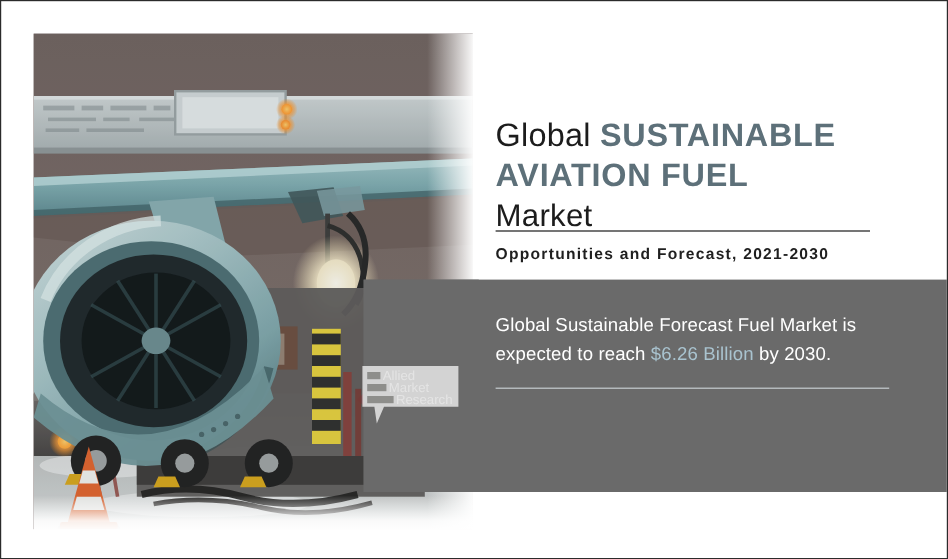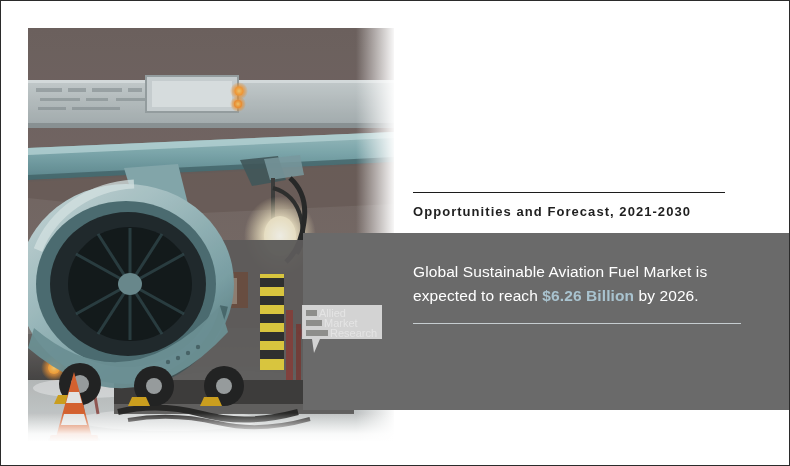--- a/index.html
+++ b/index.html
@@ -106,21 +106,21 @@
 
   .panel-stat{
     position:absolute;
     left:412px;top:259px;
     width:340px;
     font-size:15.5px;
     line-height:24px;
     color:#ffffff;
     letter-spacing:.1px;
   }
-  .hl{color:#a9c3cf;font-weight:700;}
+  .hl{color:#a9c3cf;font-weight:400;}
 
   .rule-mid{
     position:absolute;
     left:412px;top:322px;
     width:328px;height:1px;
     background:#c6cdd0;
   }
 
   .panel-cagr{
     position:absolute;
@@ -343,29 +343,34 @@
         <rect x="22" y="407" width="48" height="7" rx="2" fill="#cf5a26"></rect>
       </g>
 
       <rect x="0" y="0" width="366" height="413" fill="#4b5b63" opacity=".10"></rect>
     </svg>
   </div>
 
   <div class="photo-fade"></div>
   <div class="photo-fade-bottom"></div>
 
+  <div class="headline">
+    <div class="line"><span>Global </span><span class="accent">SUSTAINABLE</span></div>
+    <div class="line"><span class="accent">AVIATION FUEL</span></div>
+    <div class="line l3">Market</div>
+  </div>
 
   <div class="rule-top"></div>
 
   <div class="subtitle">Opportunities and Forecast, 2021-2030</div>
 
   <div class="panel"></div>
   <div class="panel-soft"></div>
 
-  <div class="panel-stat"><span>Global Sustainable Aviation Fuel Market is expected to reach </span><span class="hl">$6.26 Billion</span><span> by 2026.</span></div>
+  <div class="panel-stat"><span>Global Sustainable Forecast Fuel Market is expected to reach </span><span class="hl">$6.26 Billion</span><span> by 2030.</span></div>
 
   <div class="rule-mid"></div>
 
 
   <div class="watermark">
     <svg viewBox="0 0 84 52" xmlns="http://www.w3.org/2000/svg" aria-hidden="true">
       <path d="M2 2 L82 2 L82 36 L20 36 L14 50 L12 36 L2 36 Z" fill="#ffffff" opacity=".86"></path>
       <g fill="#8d8d8a" opacity=".9">
         <rect x="6" y="7" width="11" height="6"></rect>
         <rect x="6" y="17" width="16" height="6"></rect>

